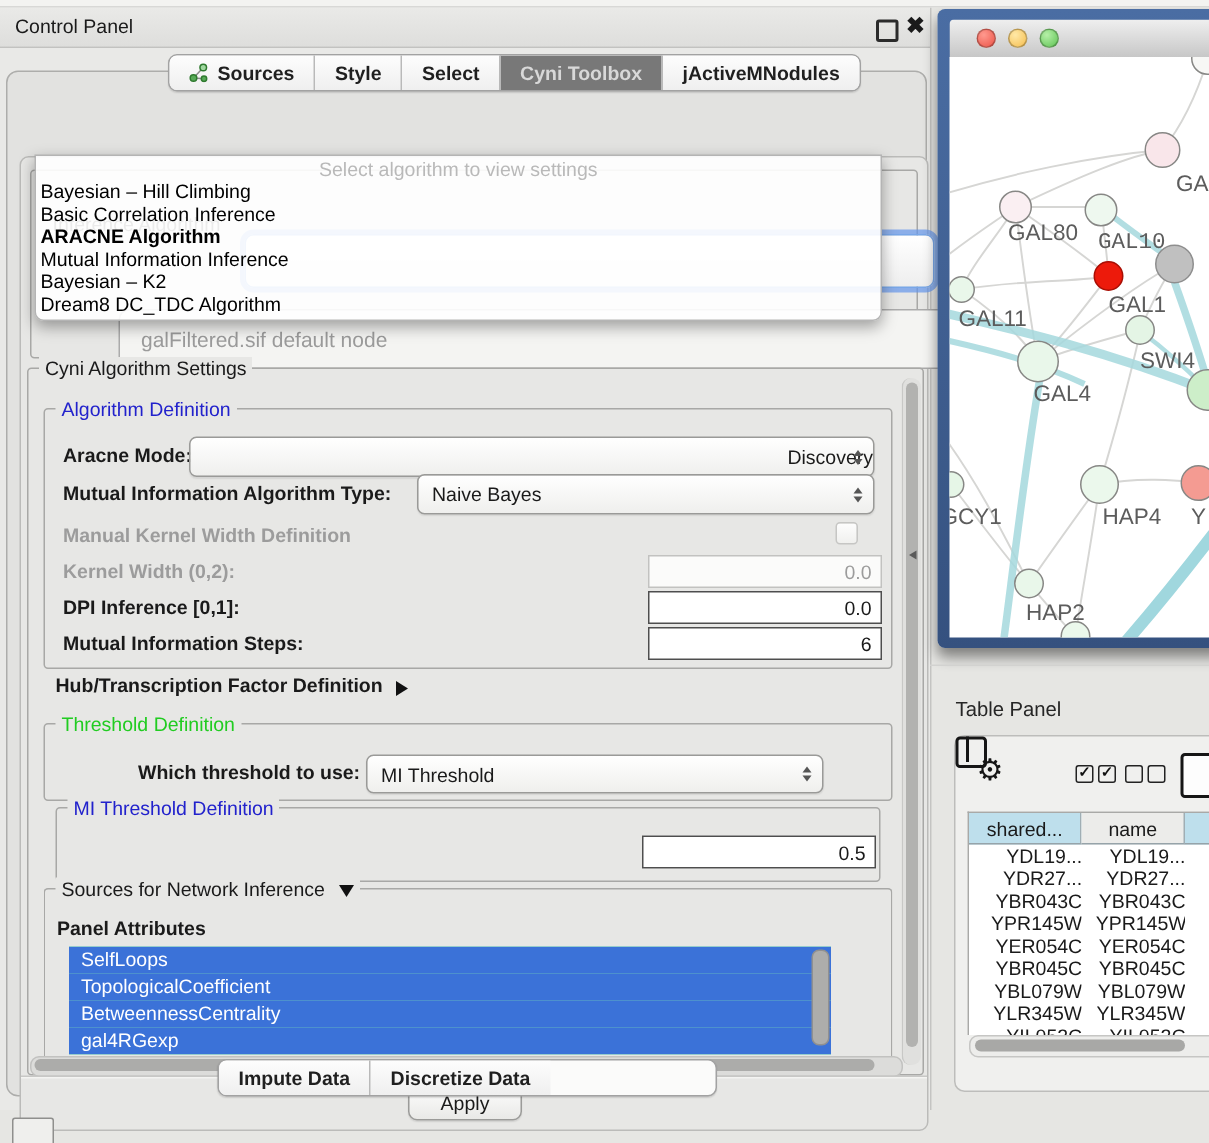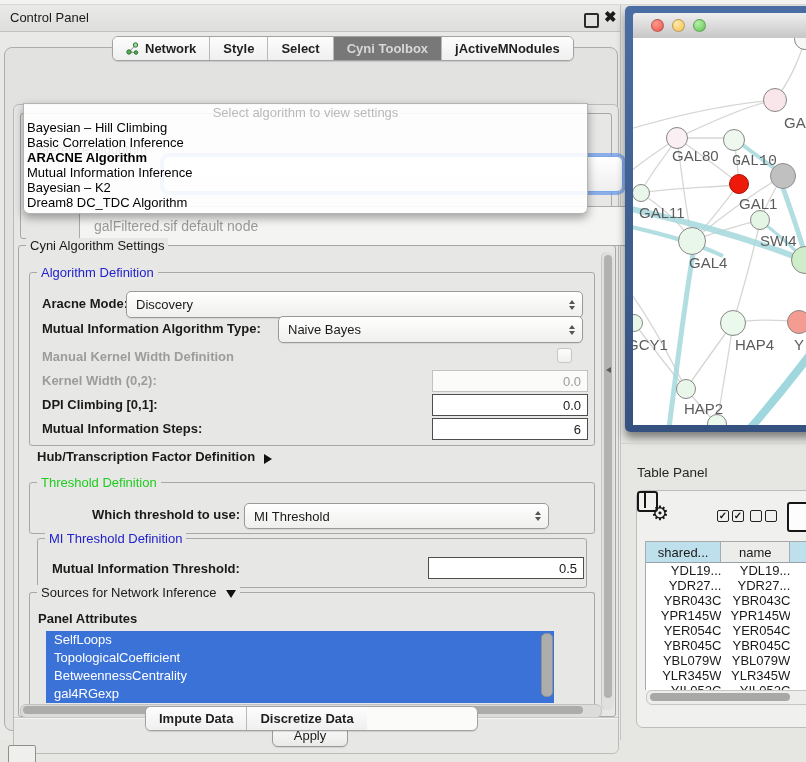--- a/index.html
+++ b/index.html
@@ -136,21 +136,21 @@
         <div class="group-label">Cyni Algorithm Settings</div>
 
         <div class="vscroll" style="left:582px;top:6px;height:458px;">
           <div class="vthumb" style="top:3px;height:443px;"></div>
         </div>
 
         <div class="group" style="left:10px;top:26px;width:564px;height:172px;">
           <div class="group-label blue">Algorithm Definition</div>
 
           <div class="blabel" style="left:12px;top:23px;">Aracne Mode:</div>
-          <div class="combo" style="left:96px;top:18px;width:446px;height:25px;">
+          <div class="combo" style="left:96px;top:18px;width:446px;height:25px;justify-content:flex-end;">
             <span>Discovery</span>
             <span class="spinner">
                 <i class="up"></i>
                 <i class="dn"></i>
               </span>
           </div>
 
           <div class="blabel" style="left:12px;top:48px;">Mutual Information Algorithm Type:</div>
           <div class="combo" style="left:248px;top:43px;width:294px;height:25px;">
             <span>Naive Bayes</span>
@@ -159,21 +159,21 @@
                 <i class="dn"></i>
               </span>
           </div>
 
           <div class="blabel gray" style="left:12px;top:76px;">Manual Kernel Width Definition</div>
           <div class="checkbox" style="left:527px;top:75px;"></div>
 
           <div class="blabel gray" style="left:12px;top:100px;">Kernel Width (0,2):</div>
           <div class="field disabled" style="left:402px;top:97px;width:142px;">0.0</div>
 
-          <div class="blabel" style="left:12px;top:124px;">DPI Climbing [0,1]:</div>
+          <div class="blabel" style="left:12px;top:124px;">DPI Inference [0,1]:</div>
           <div class="field" style="left:402px;top:121px;width:142px;">0.0</div>
 
           <div class="blabel" style="left:12px;top:148px;">Mutual Information Steps:</div>
           <div class="field" style="left:402px;top:145px;width:142px;">6</div>
         </div>
 
         <div class="blabel" style="left:18px;top:203px;display:flex;align-items:flex-end;">
           <span>Hub/Transcription Factor Definition</span>
           <span class="tri-right"></span>
         </div>
@@ -185,21 +185,20 @@
             <span>MI Threshold</span>
             <span class="spinner">
                 <i class="up"></i>
                 <i class="dn"></i>
               </span>
           </div>
         </div>
 
         <div class="group" style="left:18px;top:292px;width:548px;height:48px;">
           <div class="group-label blue">MI Threshold Definition</div>
-          <div class="blabel" style="left:14px;top:22px;">Mutual Information Threshold:</div>
           <div class="field" style="left:390px;top:18px;width:142px;">0.5</div>
         </div>
 
         <div class="group" style="left:10px;top:346px;width:564px;height:122px;border-bottom:none;">
           <div class="group-label">
             <span>Sources for Network Inference</span>
             <span class="tri-down"></span>
           </div>
           <div class="blabel" style="left:8px;top:18px;">Panel Attributes</div>
           <div id="attr-list">
@@ -226,21 +225,21 @@
   <div class="seg-strip" id="tab-strip">
       <div class="seg">
         <span class="net-ico">
           <svg width="13" height="13" viewBox="0 0 13 13">
             <path d="M3 10 L9.5 3 M3 10 L10 10.5" stroke="#8A8A8A" stroke-width="1"></path>
             <circle cx="3" cy="10" r="2.2" fill="#57A957" stroke="#2F7A2F"></circle>
             <circle cx="9.5" cy="3" r="2.2" fill="#9FD79F" stroke="#2F7A2F"></circle>
             <circle cx="10" cy="10.5" r="1.8" fill="#57A957" stroke="#2F7A2F"></circle>
           </svg>
         </span>
-        <span>Network</span>
+        <span>Sources</span>
       </div>
       <div class="seg">
         <span>Style</span>
       </div>
       <div class="seg">
         <span>Select</span>
       </div>
       <div class="seg sel">
         <span>Cyni Toolbox</span>
       </div>

